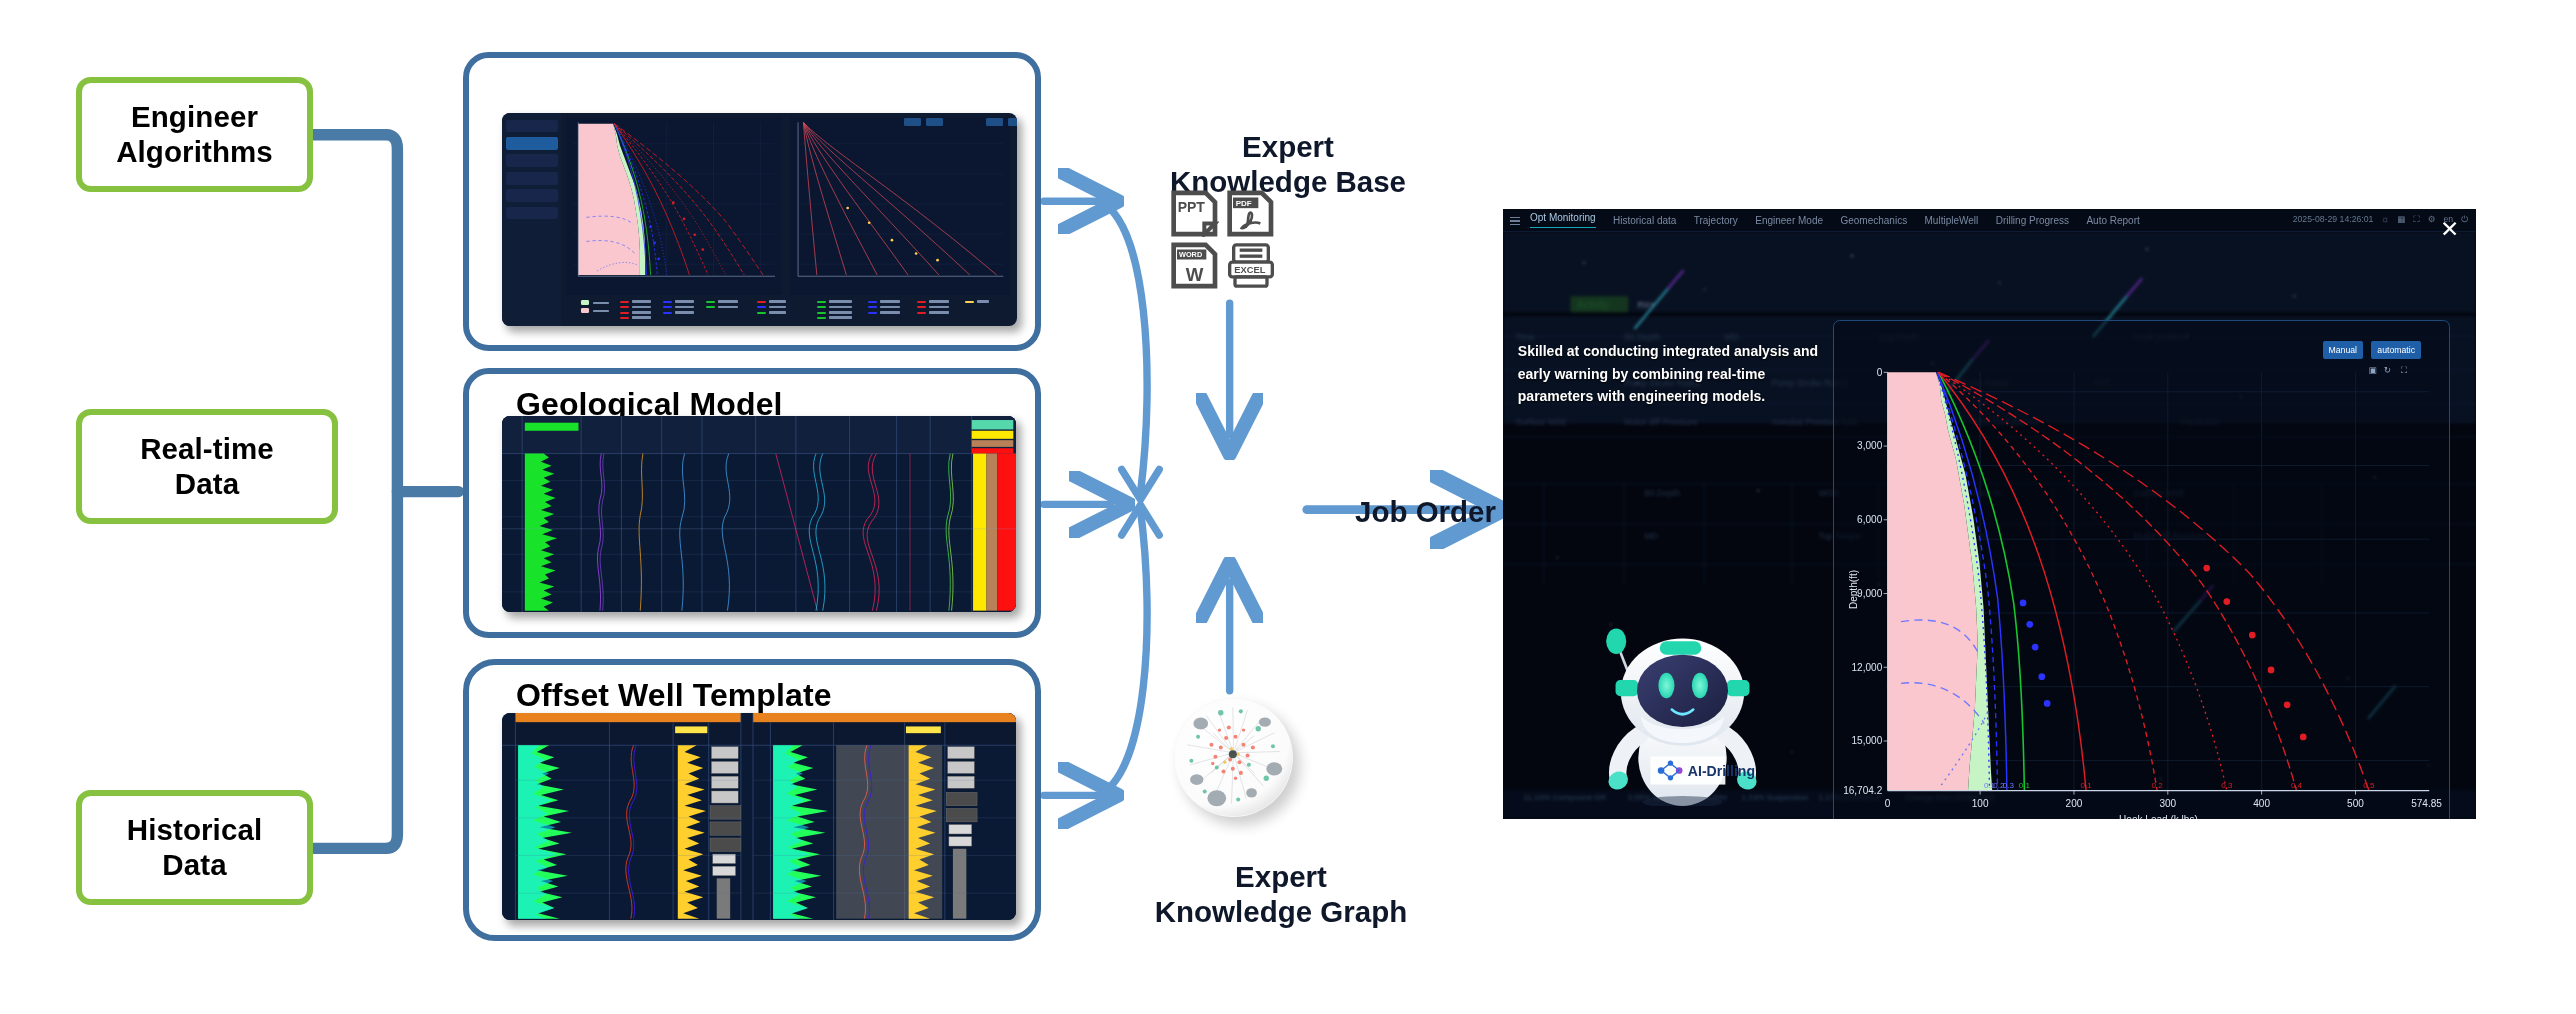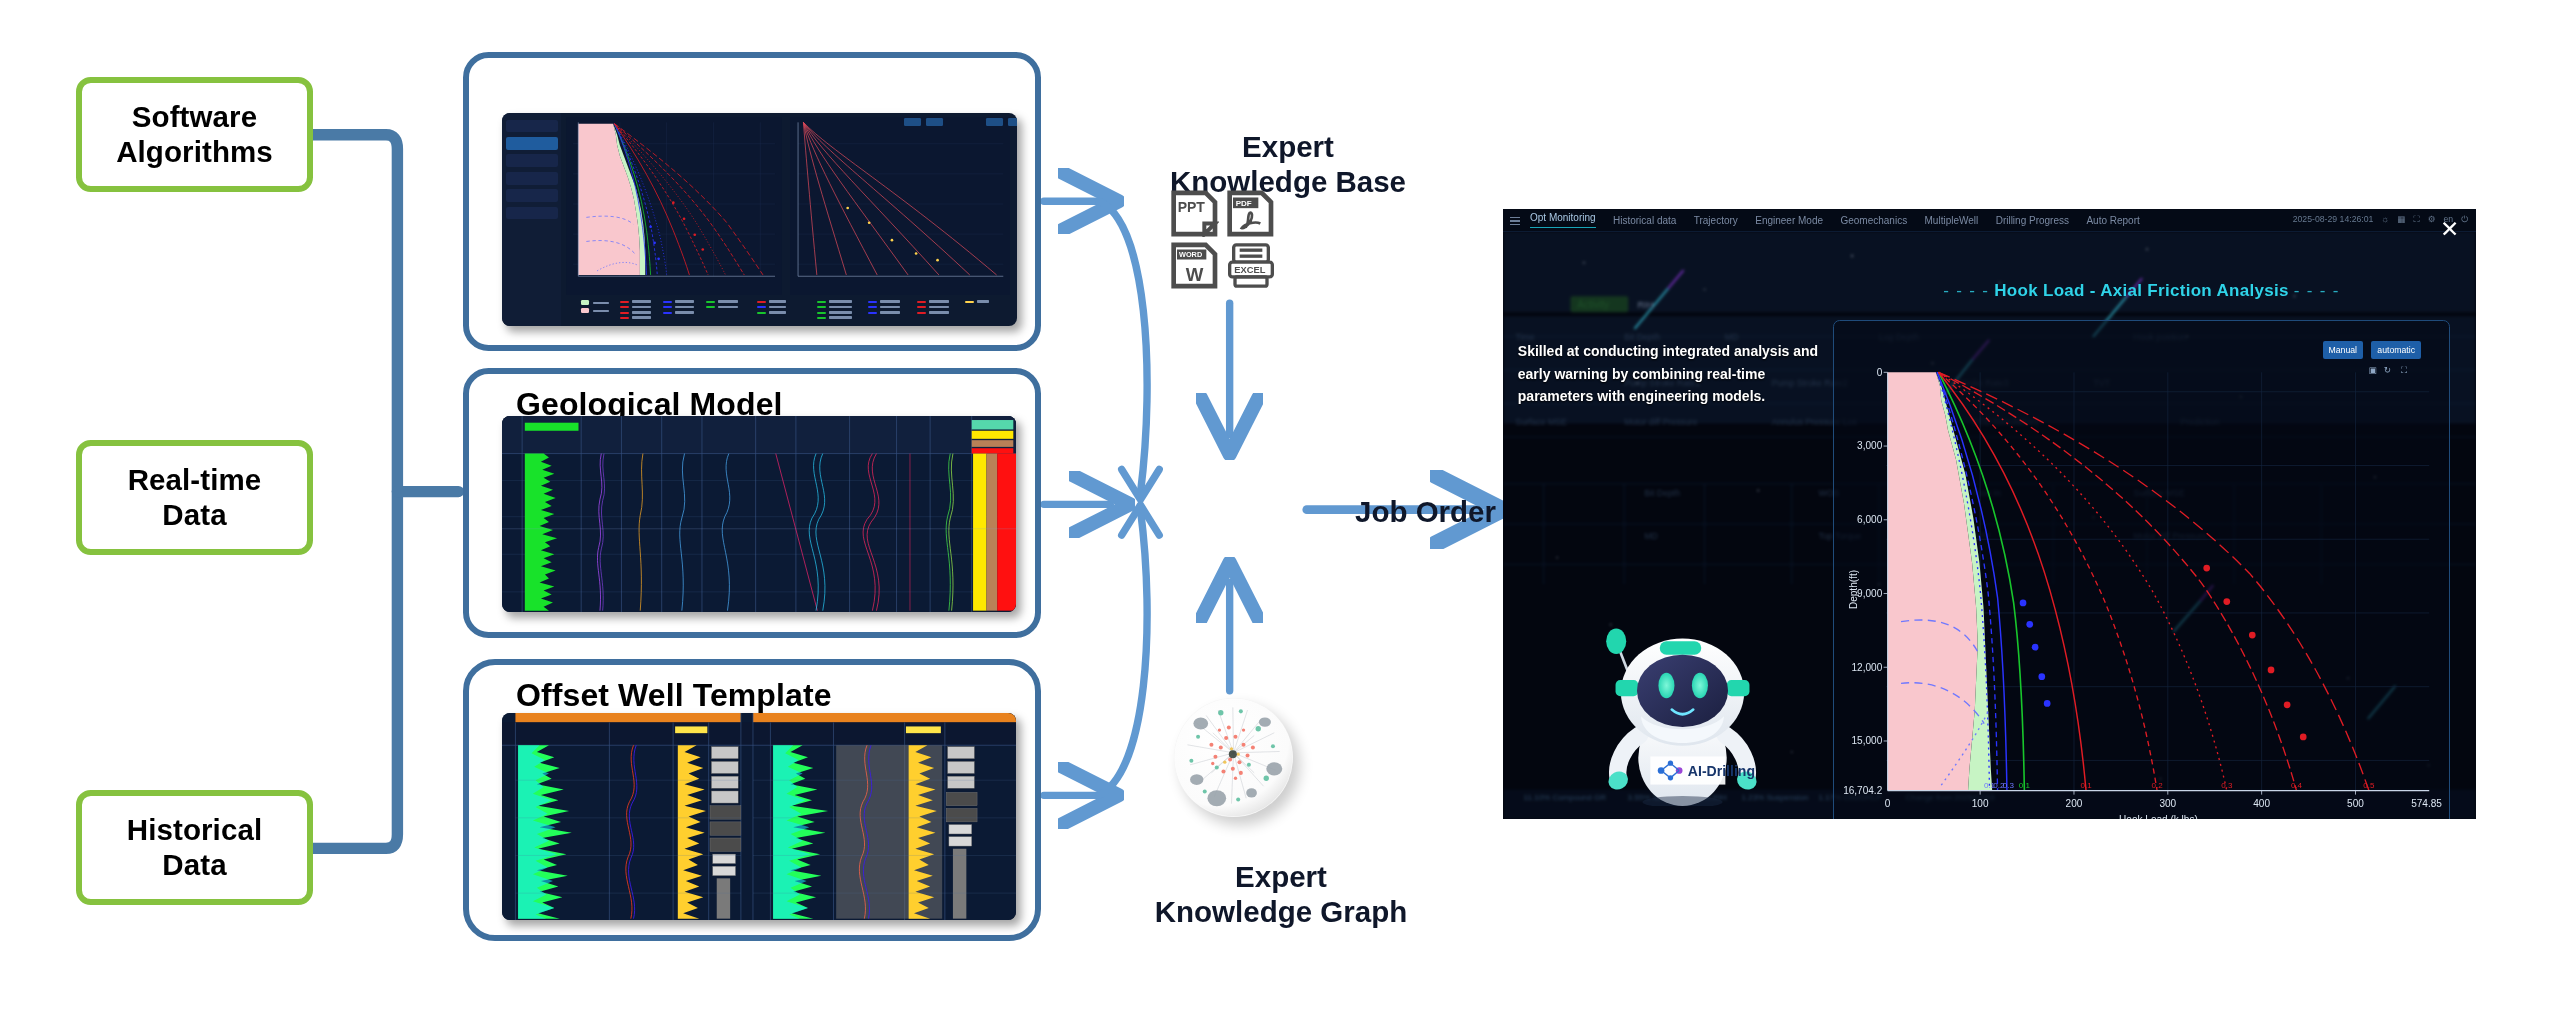--- a/index.html
+++ b/index.html
@@ -19,21 +19,21 @@
     background: #fff;
     display: flex; align-items: center; justify-content: center;
     text-align: center;
     font-weight: bold;
     font-size: 29.5px;
     line-height: 1.18;
     color: #000;
     letter-spacing: 0.1px;
   }
   #box-software  { left: 76px; top: 77px;  width: 237px; height: 115px; }
-  #box-realtime  { left: 76px; top: 440px;  width: 237px; height: 115px; align-items: center; }
+  #box-realtime  { left: 76px; top: 409px;  width: 262px; height: 115px; align-items: center; }
   #box-historical{ left: 76px; top: 790px; width: 237px; height: 115px; }
 
   
   .model-card {
     position: absolute;
     border: 6px solid #3f6f9e;
     border-radius: 25.5px;
     background: #fff;
     box-shadow: 0 0 0 0 rgba(0,0,0,0);
   }
@@ -182,21 +182,21 @@
     <g fill="none" stroke="#6199d1" stroke-width="11" stroke-linecap="round" marker-end="url(#ah)">
       <path d="M1833,1030 V868"></path>
     </g>
 
     <g fill="none" stroke="#6199d1" stroke-width="13" stroke-linecap="round" marker-end="url(#ah)">
       <path d="M1948,760 H2205"></path>
     </g>
   </svg>
 
   <div class="input-box" id="box-software">
-    <span style="white-space:pre-line">Software
+    <span style="white-space:pre-line">Engineer
 Algorithms</span>
   </div>
   <div class="input-box" id="box-realtime">
     <span style="white-space:pre-line">Real-time
 Data</span>
   </div>
   <div class="input-box" id="box-historical">
     <span style="white-space:pre-line">Historical
 Data</span>
   </div>
@@ -846,25 +846,20 @@
             <line x1="136" y1="277" x2="150" y2="288"></line>
             <line x1="150" y1="266" x2="163" y2="277"></line>
             <line x1="150" y1="288" x2="163" y2="277"></line>
           </g>
         </g>
         <text x="176" y="285" font-family="Liberation Sans, sans-serif" font-size="21" font-weight="bold" fill="#17356b">AI-Drilling</text>
         <ellipse cx="168" cy="324" rx="60" ry="9" fill="#1a2a44" opacity=".45"></ellipse>
       </svg>
     </div>
 
-    <div id="chart-title">
-      <span class="dashdots">- - - -</span>
-      <span>Hook Load - Axial Friction Analysis</span>
-      <span class="dashdots">- - - -</span>
-    </div>
 
     <div id="chart-panel">
       <div class="mode-btn" id="btn-manual">Manual</div>
       <div class="mode-btn" id="btn-auto">automatic</div>
       <div class="tool-ico" style="right:72px">▣</div>
       <div class="tool-ico" style="right:58px">↻</div>
       <div class="tool-ico" style="right:42px">⛶</div>
 
       <svg width="614" height="537" viewBox="0 0 916 800" style="position:absolute;left:0;top:0">
 

